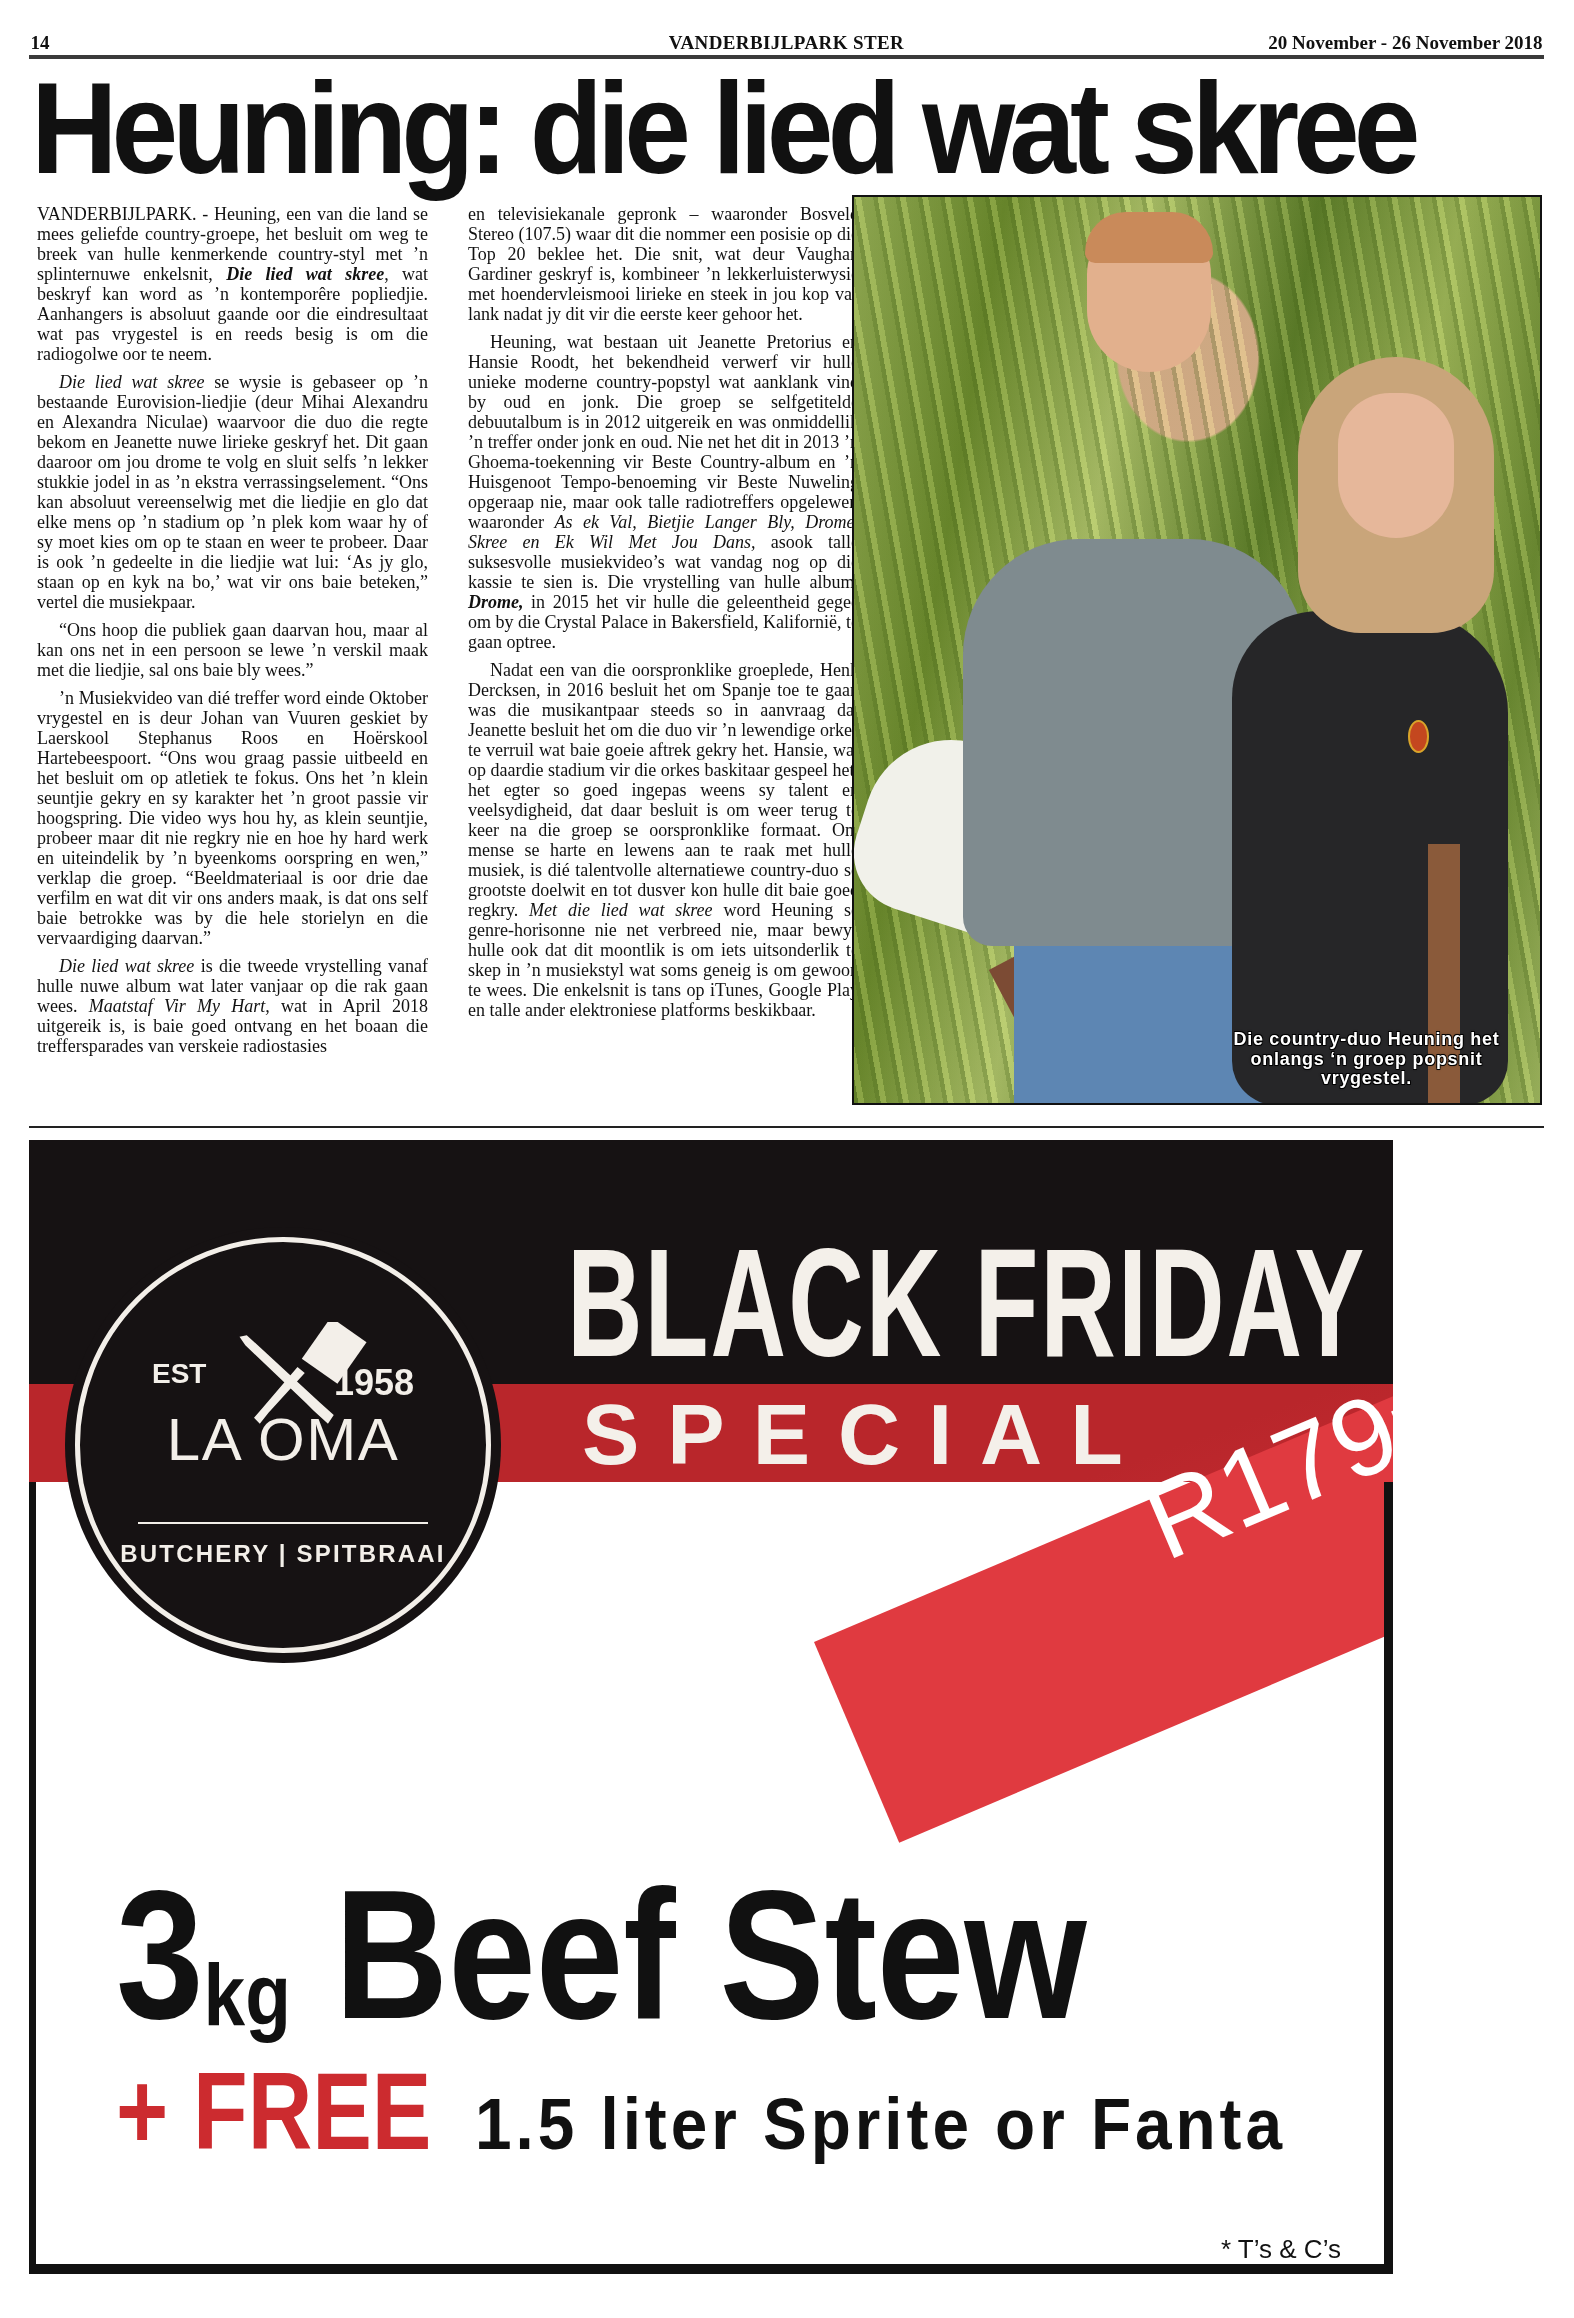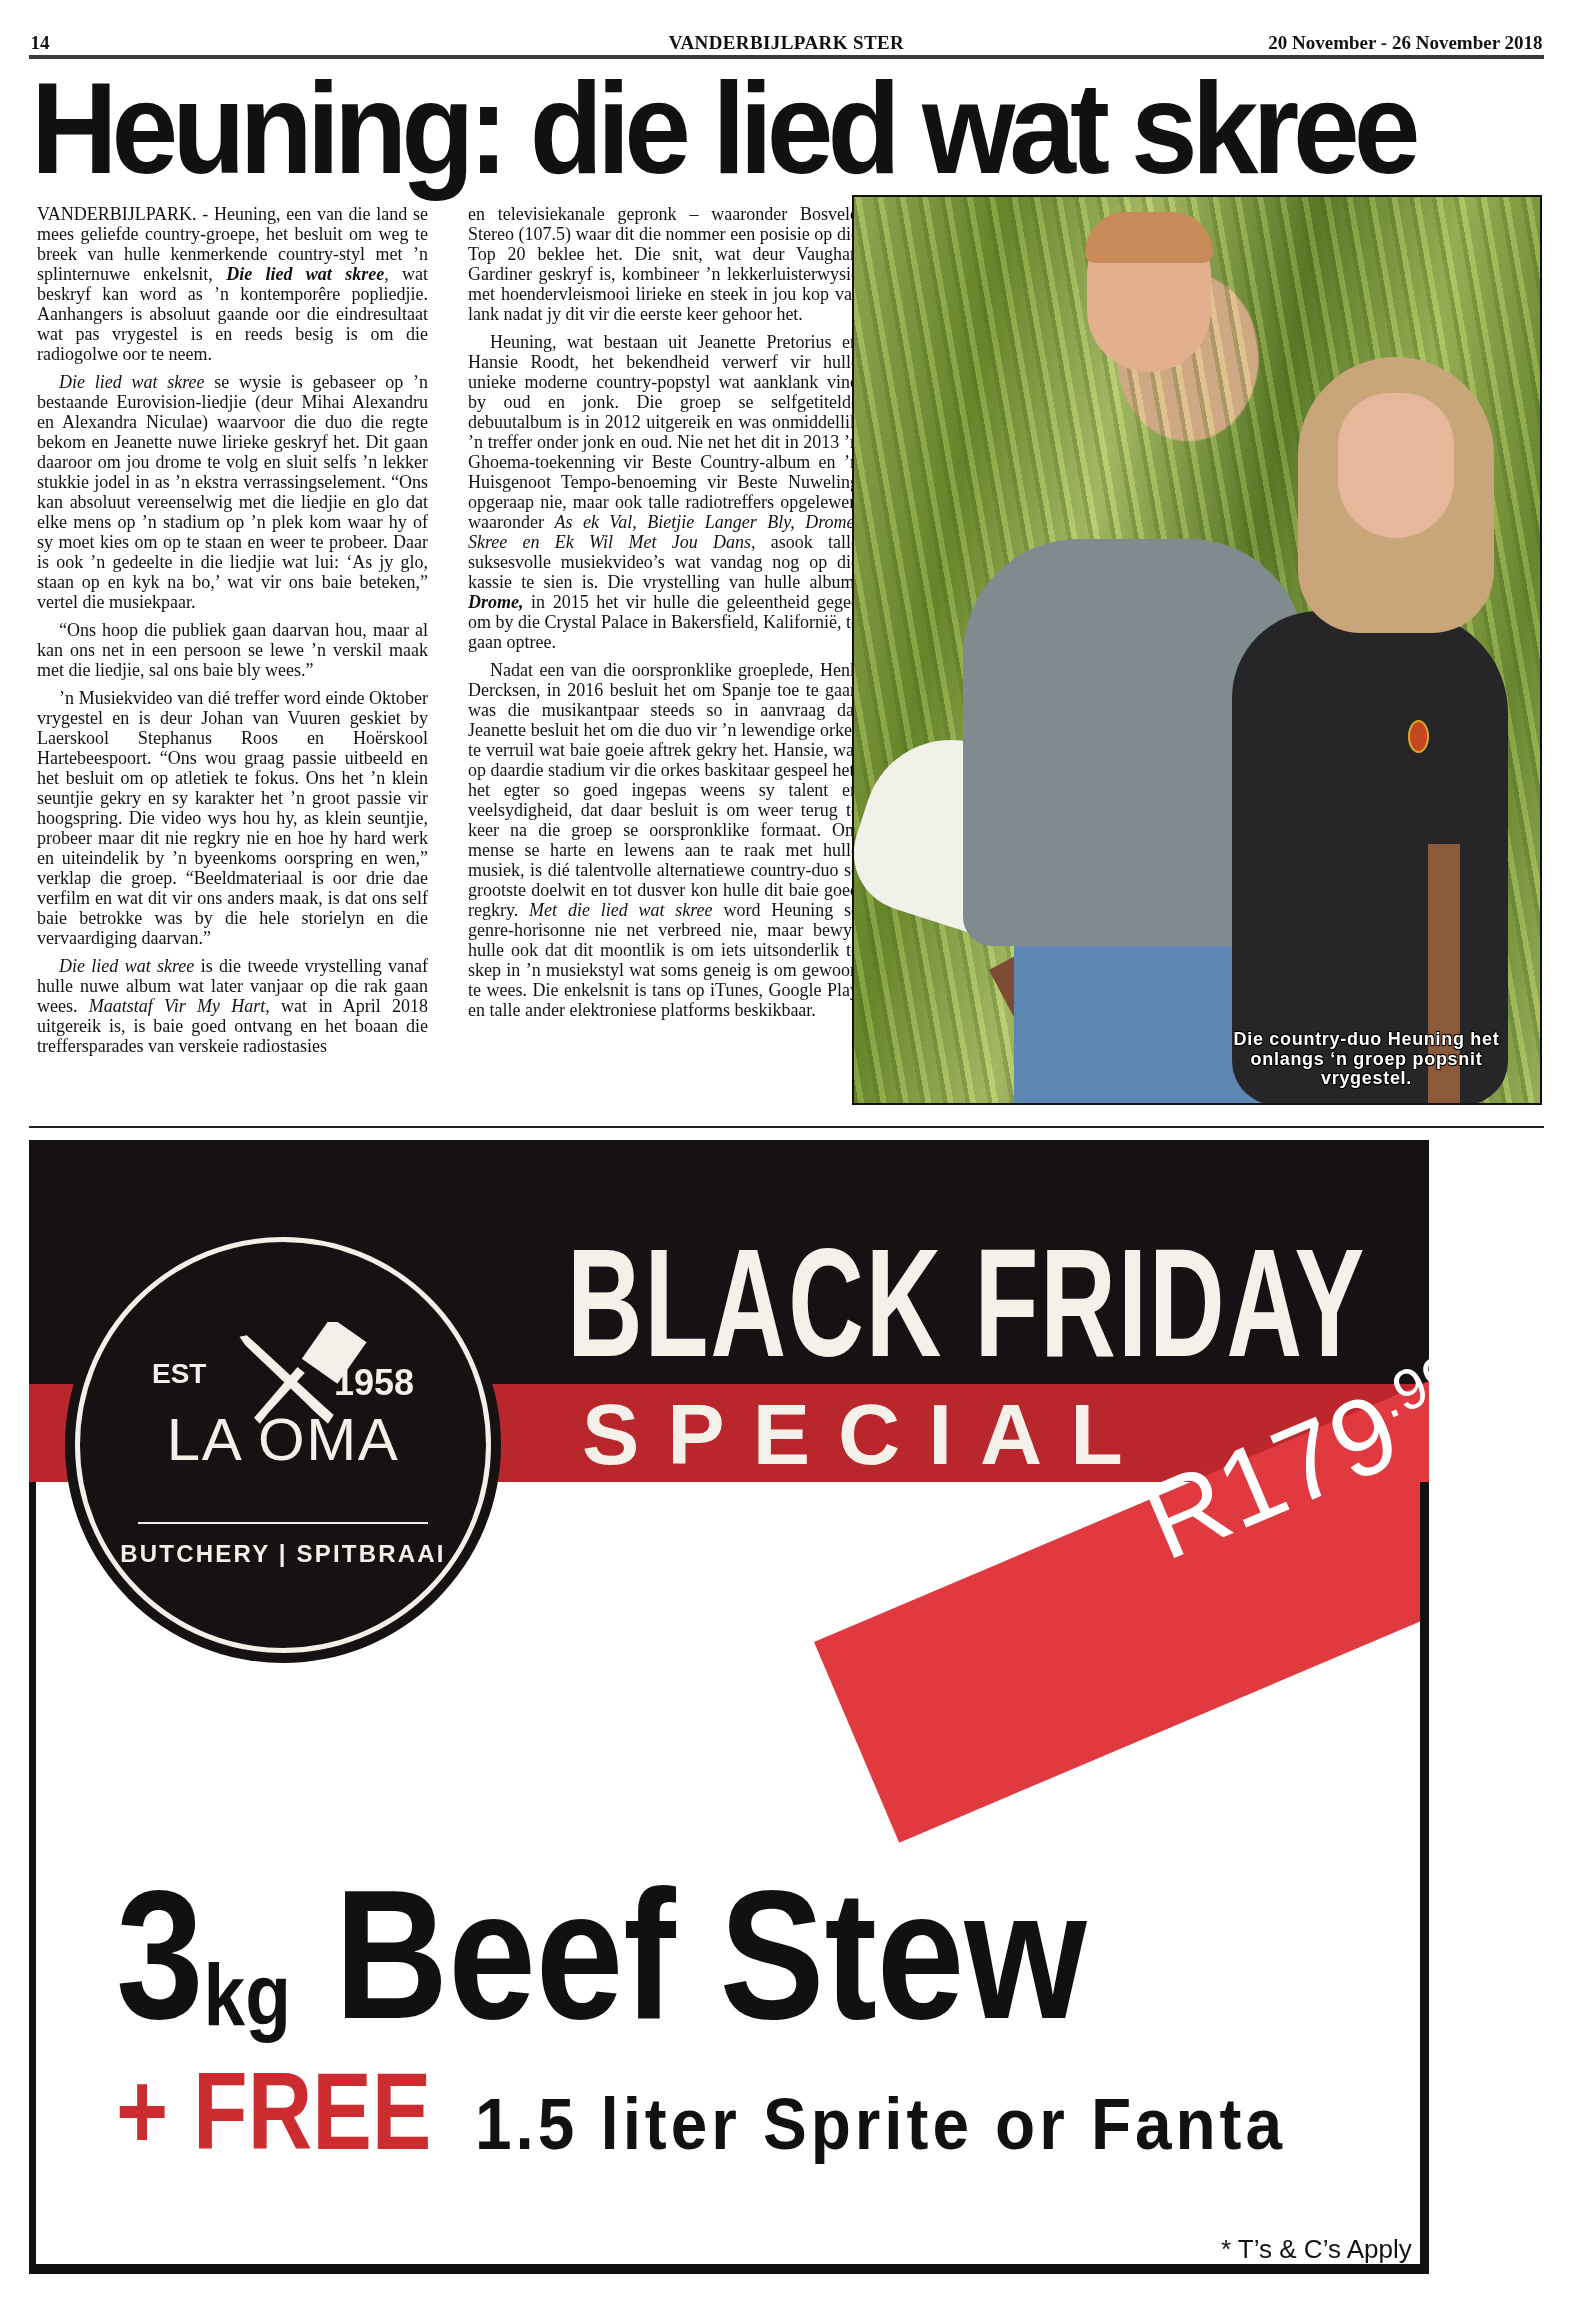--- a/index.html
+++ b/index.html
@@ -43,21 +43,21 @@
   .photo .woman-hair { position:absolute; left:444px; top:160px; width:196px; height:276px; background:#c9a57a; border-radius:102px 102px 65px 65px; }
   .photo .woman-face { position:absolute; left:484px; top:196px; width:116px; height:145px; background:#e6b79a; border-radius:58px 58px 65px 65px; }
   .photo .pendant { position:absolute; left:554px; top:523px; width:17.4px; height:29px; background:#c4471f; border:2.2px solid #d9a42a; border-radius:50%; }
   .photo .neck2 { position:absolute; left:574px; top:647px; width:32px; height:262px; background:#8a5a3a; }
   .caption { position:absolute; left:349px; top:833px; width:327px; text-align:center; font-family:"Liberation Sans", sans-serif; font-weight:bold; font-size:18px; line-height:19.6px; color:#fff; letter-spacing:0.7px;
     text-shadow: 0 0 2.2px #000, 0.7px 0.7px 0 #000, -0.7px -0.7px 0 #000, 0.7px -0.7px 0 #000, -0.7px 0.7px 0 #000; }
 
   .rule-mid { position:absolute; left:29px; top:1126px; width:1515px; height:2.2px; background:#222; }
 
   
-  .ad { position:absolute; left:29px; top:1140px; width:1364px; height:1134px; background:#fff; overflow:hidden;padding-left:36px; }
+  .ad { position:absolute; left:29px; top:1140px; width:1364px; height:1134px; background:#fff; overflow:hidden; }
   .ad .black-band { position:absolute; left:0; top:0; width:100%; height:244px; background:#161213; }
   .ad .red-band { position:absolute; left:0; top:244px; width:100%; height:98px; background:#b9262b; }
   .ad .frame-l { position:absolute; left:0; top:342px; width:7.3px; height:793px; background:#111; }
   .ad .frame-r { position:absolute; right:0; top:342px; width:8.7px; height:793px; background:#111; }
   .ad .frame-b { position:absolute; left:0; bottom:0; width:100%; height:10.2px; background:#111; }
   .ad .ribbon { position:absolute; left:785px; top:247px; width:836px; height:218px; background:#e03a40; transform:rotate(-23deg); transform-origin:left top; top:502px; }
   .ad .ribbon-shade { position:absolute; left:1003px; top:244px; width:509px; height:98px; background:linear-gradient(160deg,#b9262b 40%, #c52c32 100%); }
 
   .logo { position:absolute; left:36px; top:87px; width:436px; height:436px; border-radius:50%; background:#161213; }
   .logo .ring { position:absolute; left:10.2px; top:10.2px; right:10.2px; bottom:10.2px; border:5.8px solid #f3efe9; border-radius:50%; }

